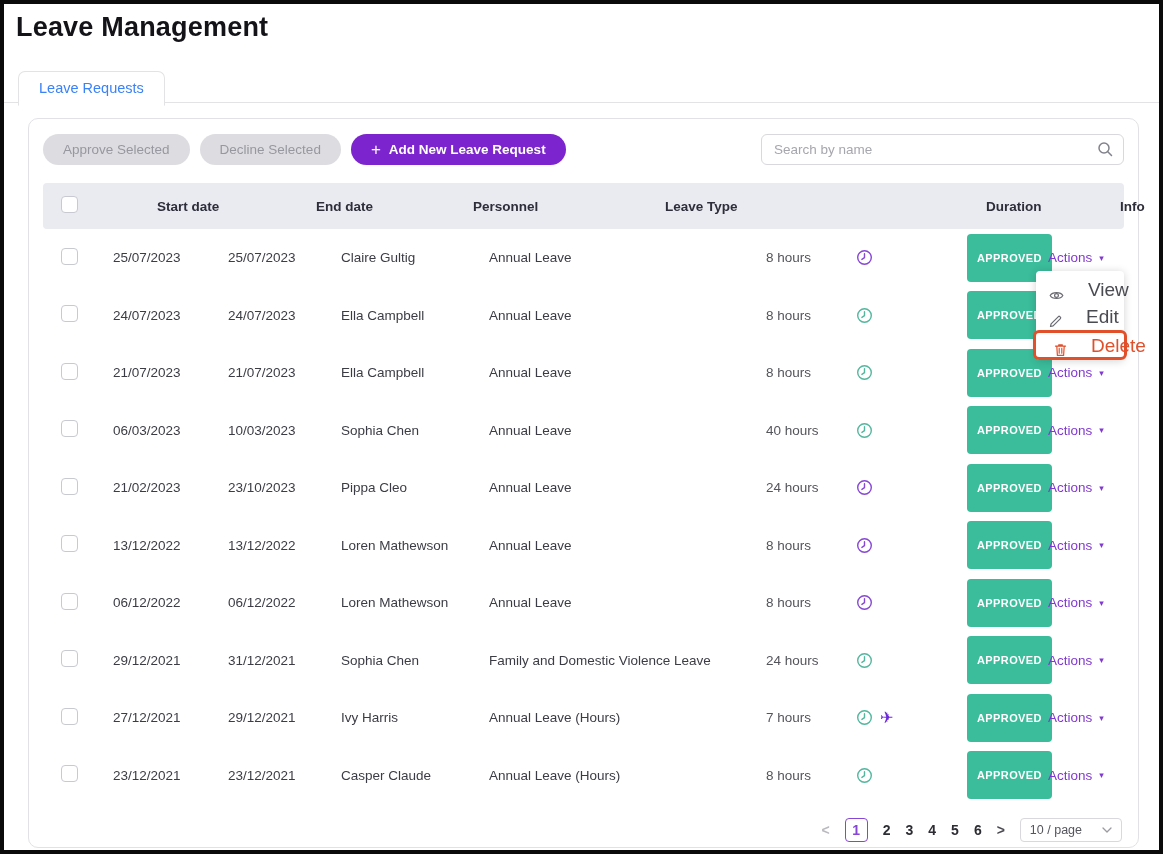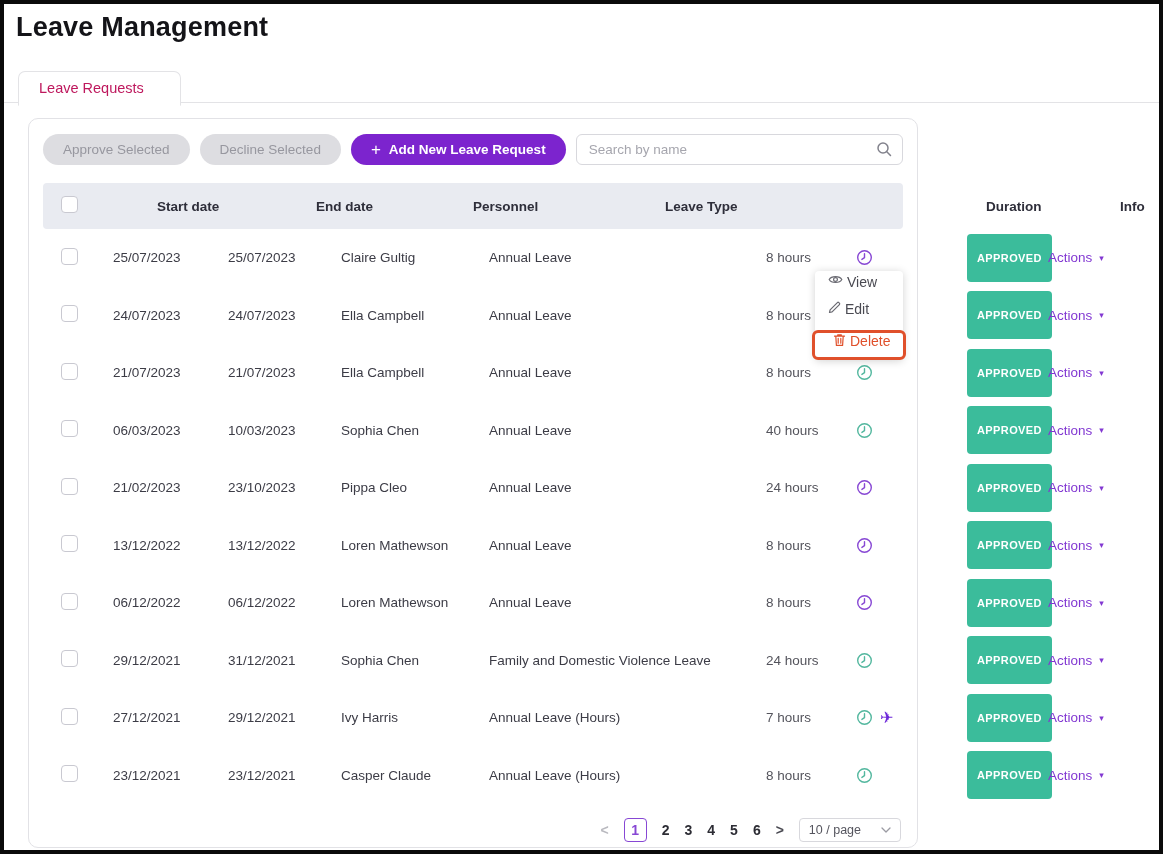--- a/index.html
+++ b/index.html
@@ -23,28 +23,28 @@
     padding-left: 14px;
     height: 33px;
   }
   .tab {
     display: inline-block;
     position: relative; top: 1px;
     background: #fff;
     border: 1px solid #e3e3e6;
     border-bottom: 1px solid #fff;
     border-radius: 7px 7px 0 0;
-    padding: 8px 36px 9px 20px;
-    font-size: 14.5px; color: #be185d;
+    padding: 8px 20px 9px 20px;
+    font-size: 14.5px; color: #3b82f6;
     cursor: pointer;
   }
   .panel {
     position: relative;
     margin: 15px 12px 0 24px;
-    width: 890px; height: 730px;
+    width: 1111px; height: 730px;
     border: 1px solid #e2e2e6;
     border-radius: 10px;
     background: #fff;
   }
   
   .toolbar { display: flex; align-items: center; padding: 15px 14px 14px 14px; gap: 10px; }
   .btn {
     height: 31px; border: none; border-radius: 16px;
     padding: 0 20px; font-size: 13.5px;
     font-family: "Liberation Sans", sans-serif;
@@ -106,22 +106,22 @@
   .caret { font-size: 9px; color: #8238d2; }
   
   .dropdown {
     position: absolute; top: 152px; right: 14px; width: 88px;
     background: #fff; border-radius: 4px;
     box-shadow: 0 1px 8px rgba(0,0,0,.18);
     padding: 3px 0 5px 0;
     z-index: 20;
   }
   .menu-item {
-    height: 27px; display: flex; align-items: flex-start; gap: 4px;
-    padding-left: 13px; font-size: 14px; color: #4a4a52; cursor: pointer;
+    height: 27px; display: flex; align-items: flex-end; gap: 24px;
+    padding-left: 13px; font-size: 19px; color: #4a4a52; cursor: pointer;
     background: #fff;
   }
   .menu-item.danger {
     color: #e0502b;
     border: 3px solid #e0502b; border-radius: 6px;
     margin: 2px -3px -5px -3px;
     height: 30px; padding-left: 18px;
   }
   
   .pagination {

